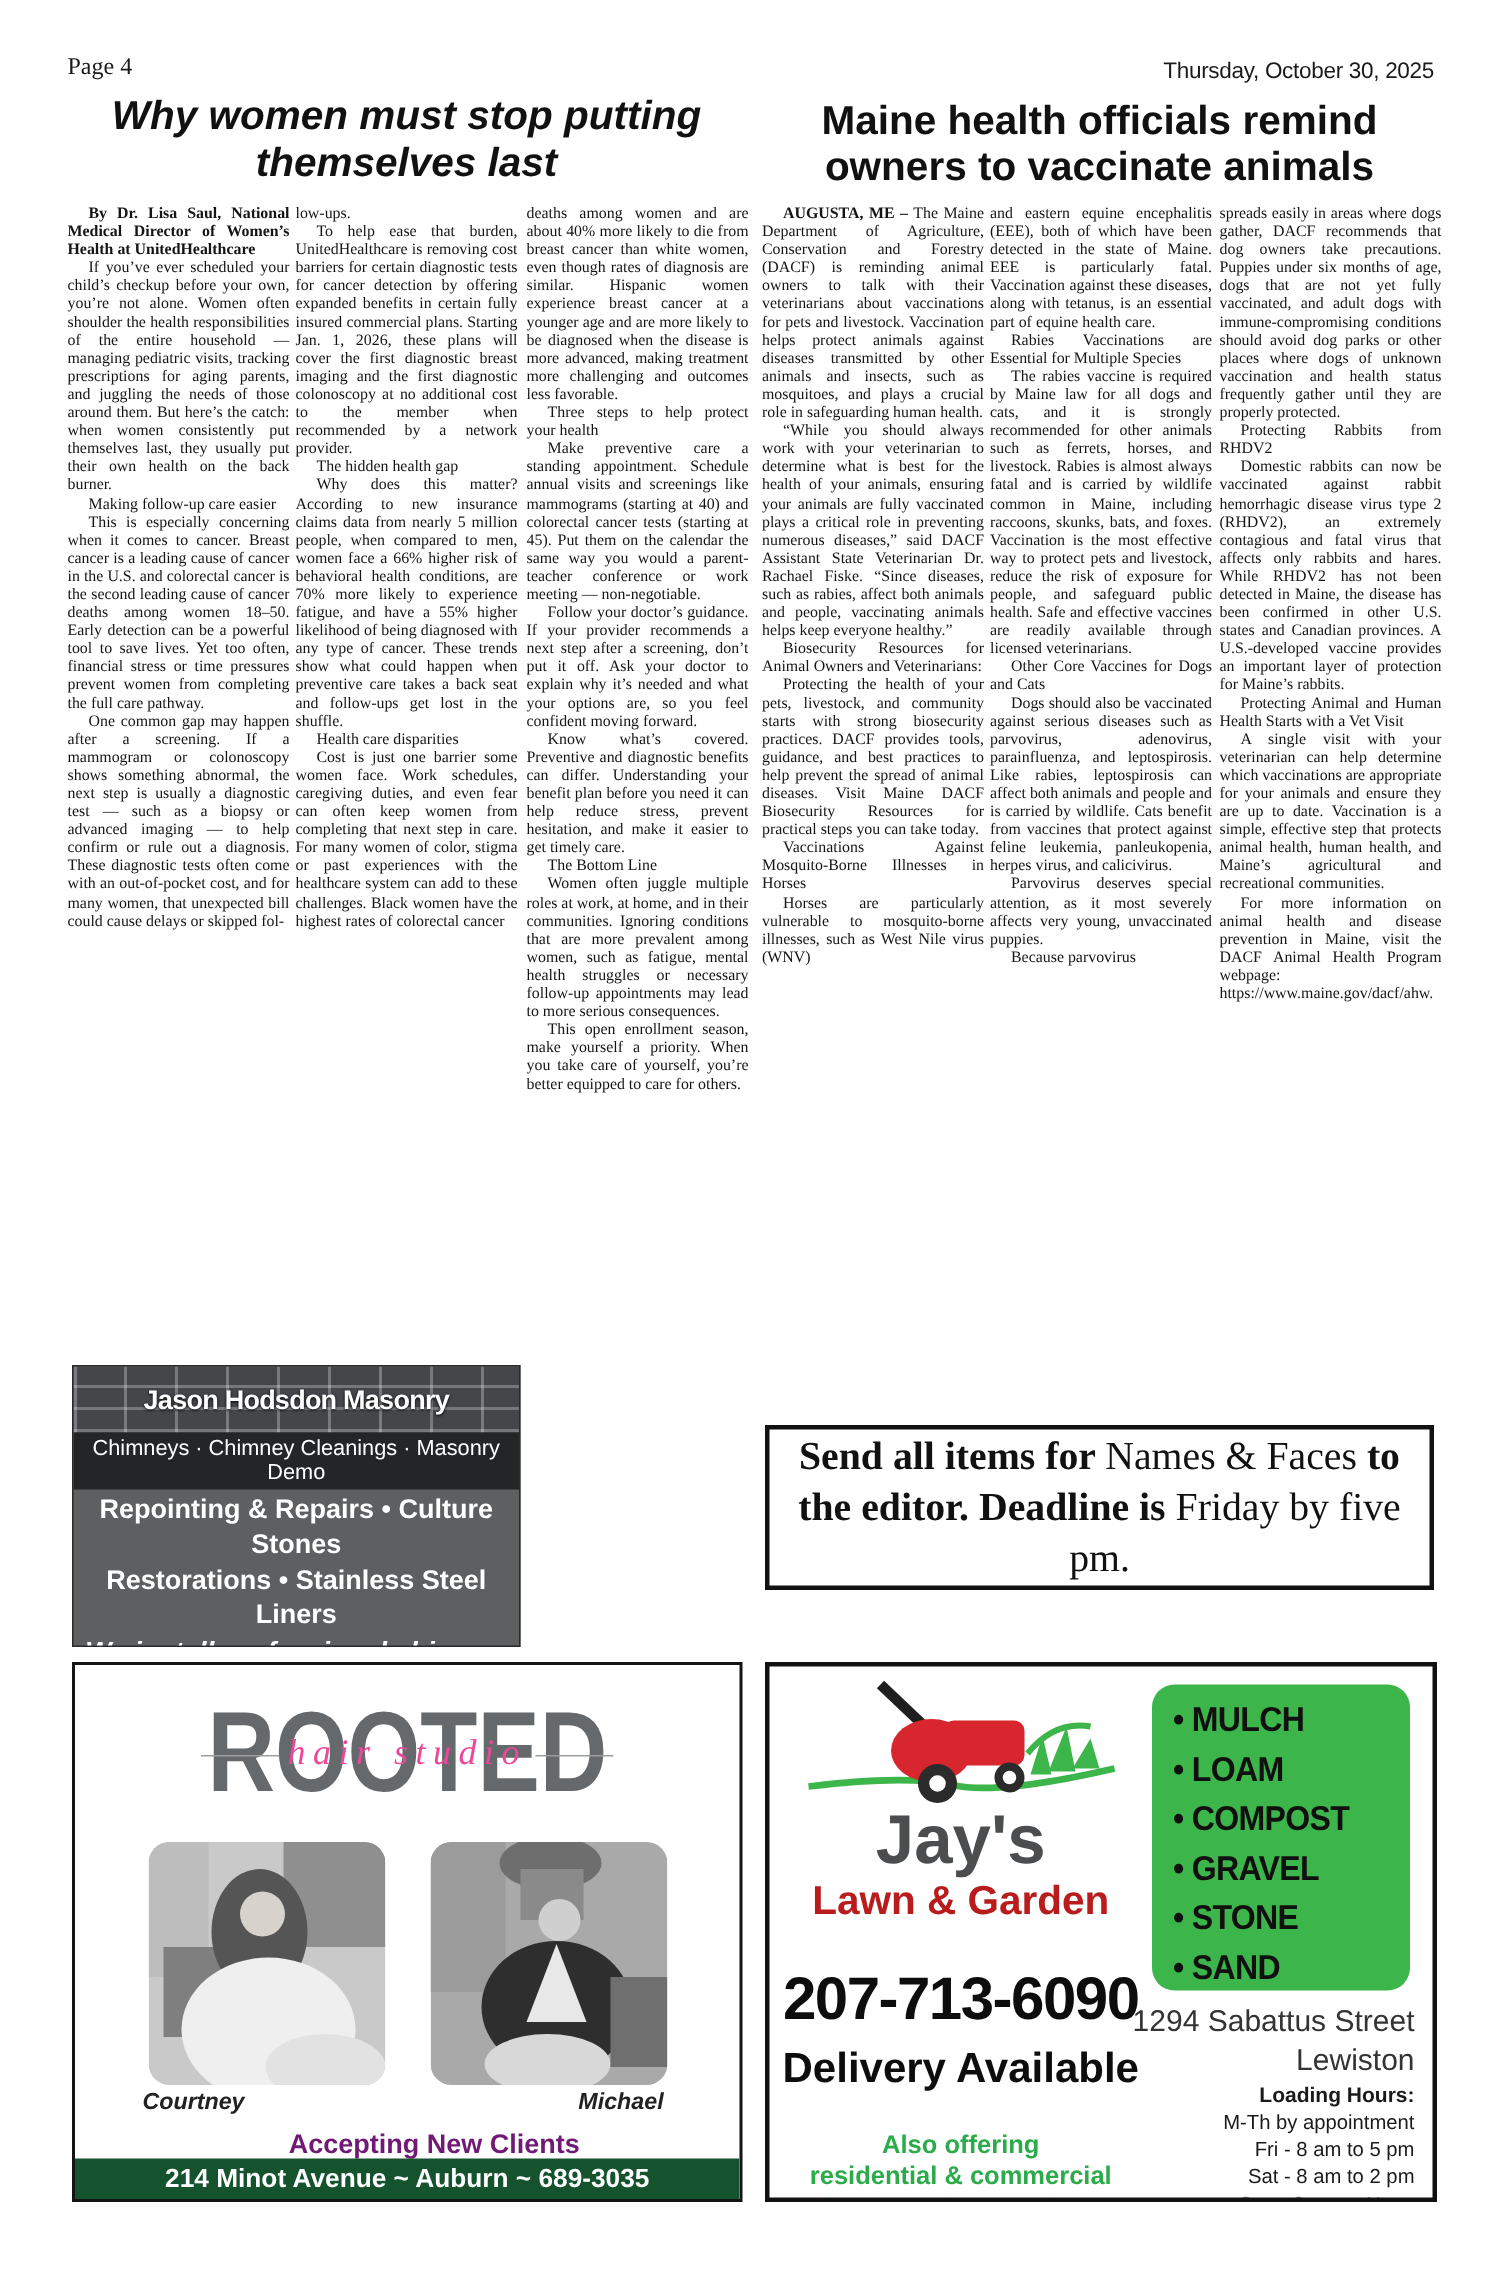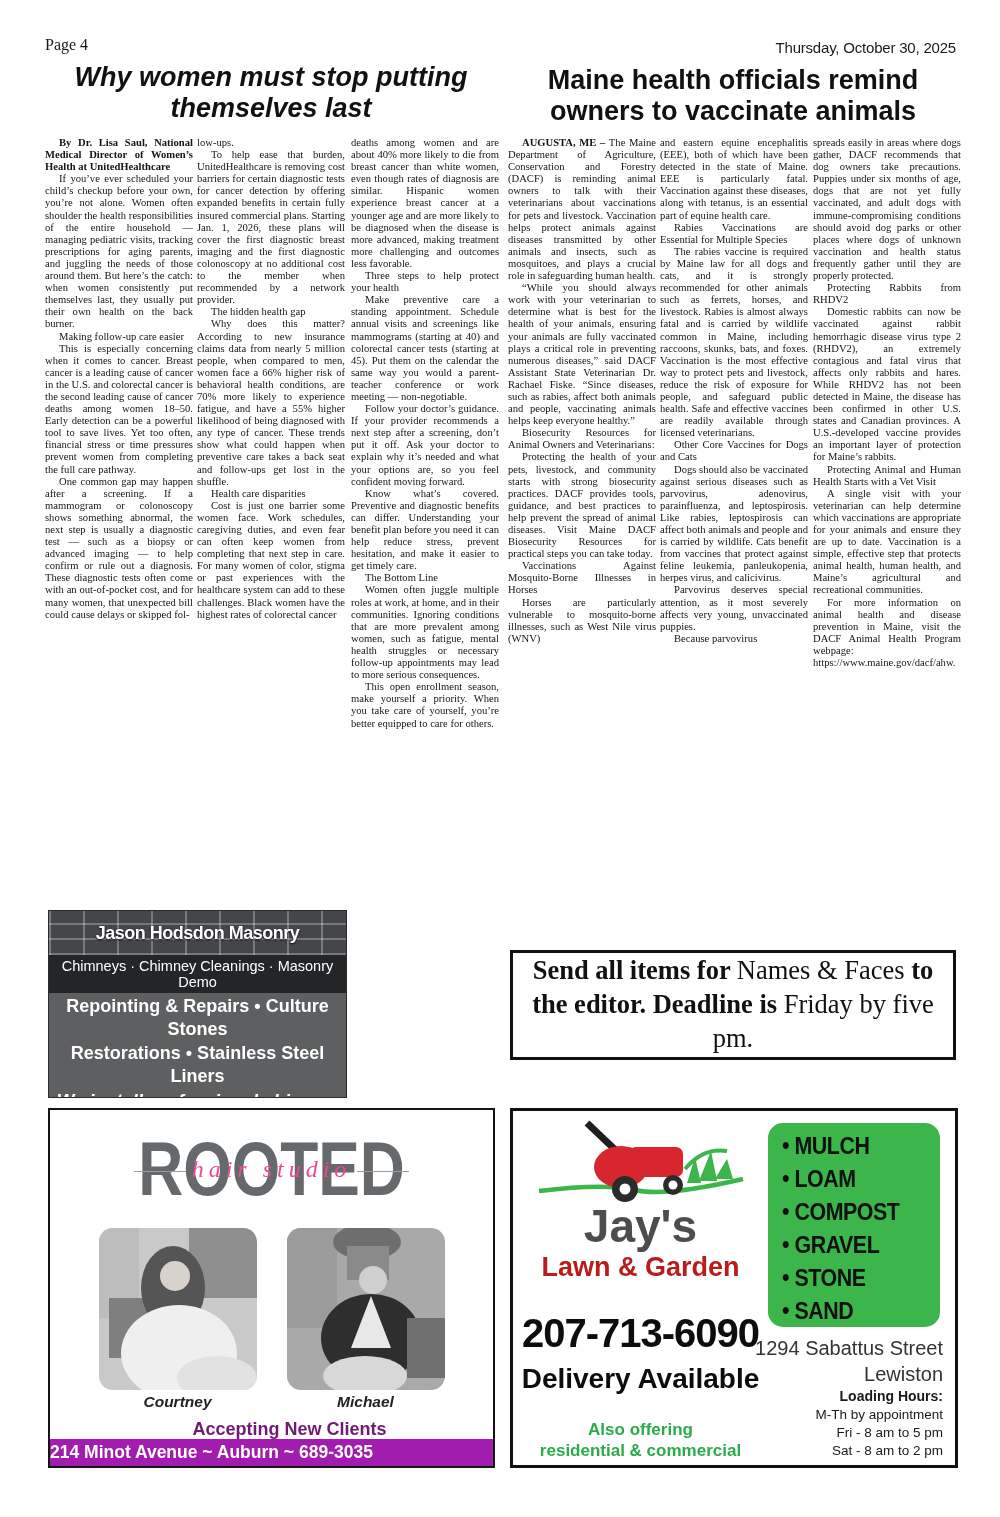--- a/index.html
+++ b/index.html
@@ -46,25 +46,25 @@
   .r-logo-wrap{position:relative;text-align:center;margin-top:12px;height:94px;}
   .r-logo{font:bold 76px/94px "Liberation Sans",sans-serif;color:#66696b;letter-spacing:0px;
     display:inline-block;transform:scaleX(.82);transform-origin:center;}
   .r-script{position:absolute;left:0;right:0;top:34px;font:italic 24px "Liberation Serif",serif;
     color:#ec4899;letter-spacing:5px;}
   .r-script:before,.r-script:after{content:"";display:inline-block;width:52px;border-top:1.5px solid #9a9da0;
     vertical-align:middle;margin:0 6px;}
   .r-photos{display:flex;justify-content:center;gap:30px;margin-top:12px;}
   .r-photo{width:158px;height:162px;border-radius:14px;overflow:hidden;
     box-shadow:inset 0 0 10px 6px #ffffff;}
-  .r-names{display:flex;justify-content:center;gap:30px;margin-top:3px;}
+  .r-names{display:flex;justify-content:space-between;gap:30px;margin-top:3px;}
   .r-name{width:158px;text-align:center;font:italic bold 15.5px "Liberation Sans",sans-serif;color:#222;}
   .r-accepting{text-align:center;font:bold 18px "Liberation Sans",sans-serif;margin-top:8px;color:#701a75;padding-left:36px;}
-  .r-bar{position:absolute;left:0;right:0;bottom:0;height:27px;background:#a21caf;color:#fff;
-    text-align:left;font:bold 17.5px/27px "Liberation Sans",sans-serif;}
+  .r-bar{position:absolute;left:0;right:0;bottom:0;height:27px;background:#14532d;color:#fff;
+    text-align:center;font:bold 17.5px/27px "Liberation Sans",sans-serif;}
   
   .jays{left:510px;top:1108px;width:448px;height:360px;border:3px solid #111;box-sizing:border-box;
     background:#fff;overflow:hidden;font-family:"Liberation Sans",sans-serif;}
   .j-left{position:absolute;left:0;top:0;width:255px;height:100%;}
   .j-mower{display:block;margin:6px auto 0;}
   .j-name{text-align:center;font:bold 46px/1 "Liberation Sans",sans-serif;color:#4c4d4f;margin-top:-2px;}
   .j-sub{text-align:center;font:bold 27px/1.1 "Liberation Sans",sans-serif;color:#b91c1c;margin-top:4px;}
   .j-phone{text-align:center;font:bold 40px/1 "Liberation Sans",sans-serif;color:#0d0d0d;margin-top:30px;letter-spacing:-1px;}
   .j-delivery{text-align:center;font:bold 28px/1 "Liberation Sans",sans-serif;color:#0d0d0d;margin-top:12px;}
   .j-also{text-align:center;font:bold 17px/1.25 "Liberation Sans",sans-serif;color:#2bab49;margin-top:26px;}

